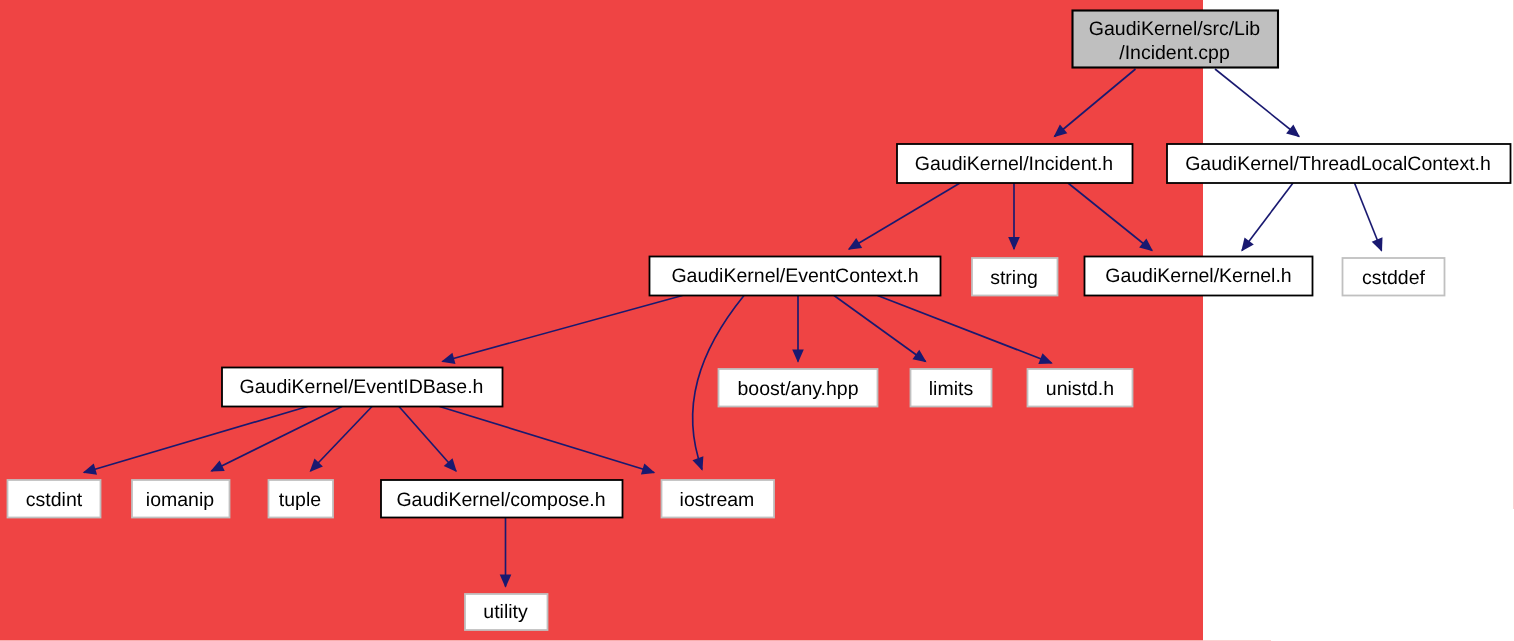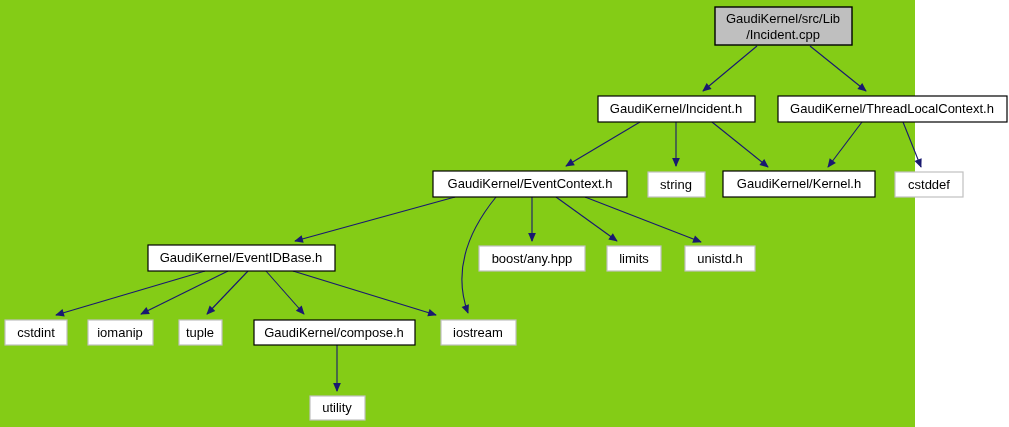--- a/index.html
+++ b/index.html
@@ -1,20 +1,20 @@
 <!DOCTYPE html>
 <html><head>
 <meta charset="utf-8">
 <style>
   html, body { margin: 0; padding: 0; background: #ffffff; }
   .canvas {
     position: relative;
-    width: 915px;
+    width: 802px;
     height: 427px;
-    background: #84cc16;
+    background: #ef4444;
     font-family: "Liberation Sans", "DejaVu Sans", sans-serif;
     text-decoration: underline;
   }
   svg text {
     font-family: "Liberation Sans", "DejaVu Sans", sans-serif;
     font-size: 13px;
     fill: #000000;
   }
   .edge { stroke: #191970; stroke-width: 1.1; fill: none; }
   .node-internal rect { fill: #ffffff; stroke: #000000; stroke-width: 1.2; }

